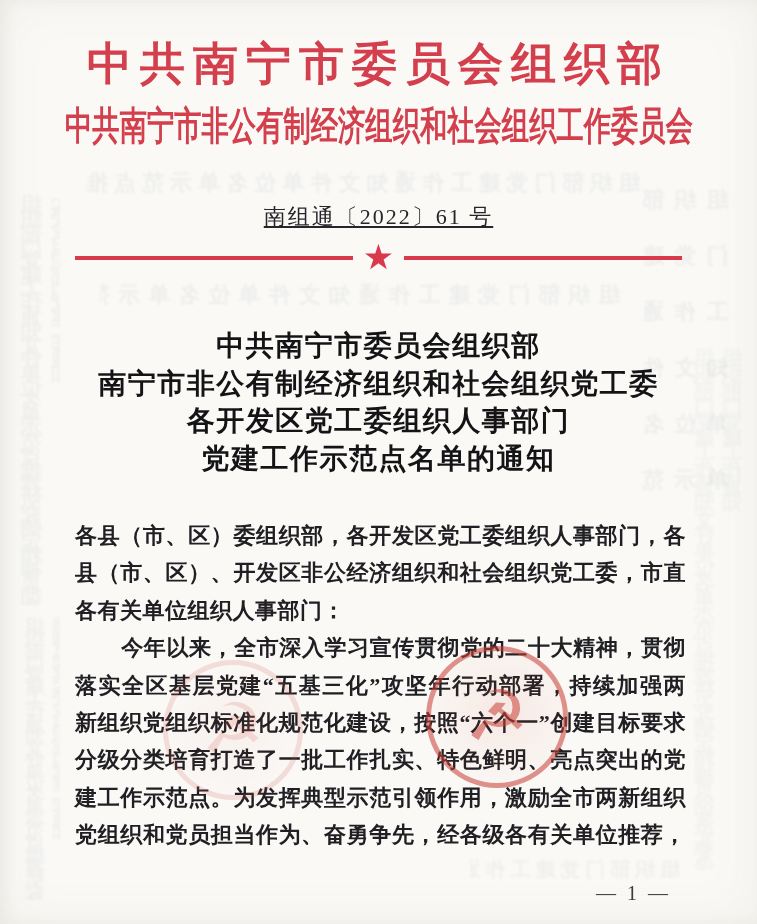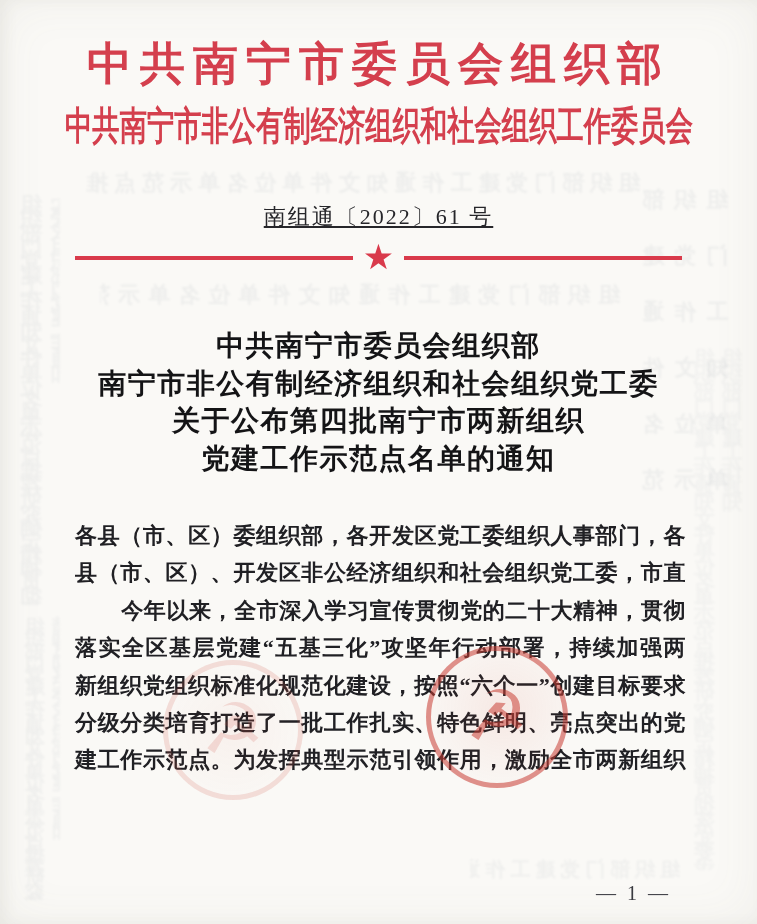--- a/index.html
+++ b/index.html
@@ -178,32 +178,34 @@
 
   <div class="red-divider">
     <div class="seg"></div>
     <div class="star">★</div>
     <div class="seg"></div>
   </div>
 
   <div class="doc-title">
     <div>中共南宁市委员会组织部</div>
     <div>南宁市非公有制经济组织和社会组织党工委</div>
-    <div>关于公布第四批南宁市两新组织</div>
+    <div>各开发区党工委组织人事部门</div>
     <div>党建工作示范点名单的通知</div>
   </div>
 
   <div class="body-text">
     <span class="line full">各县（市、区）委组织部，各开发区党工委组织人事部门，各</span>
     <span class="line full">县（市、区）、开发区非公经济组织和社会组织党工委，市直</span>
+    <span class="line">各有关单位组织人事部门：</span>
     <span class="line full indent">今年以来，全市深入学习宣传贯彻党的二十大精神，贯彻</span>
     <span class="line full">落实全区基层党建“五基三化”攻坚年行动部署，持续加强两</span>
     <span class="line full">新组织党组织标准化规范化建设，按照“六个一”创建目标要求</span>
     <span class="line full">分级分类培育打造了一批工作扎实、特色鲜明、亮点突出的党</span>
     <span class="line full">建工作示范点。为发挥典型示范引领作用，激励全市两新组织</span>
+    <span class="line full">党组织和党员担当作为、奋勇争先，经各级各有关单位推荐，</span>
   </div>
 
   <div class="seal seal-left">
     <span class="emblem">☭</span>
   </div>
   <div class="seal seal-right">
     <span class="emblem">☭</span>
   </div>
 
   <div class="page-number">— 1 —</div>

